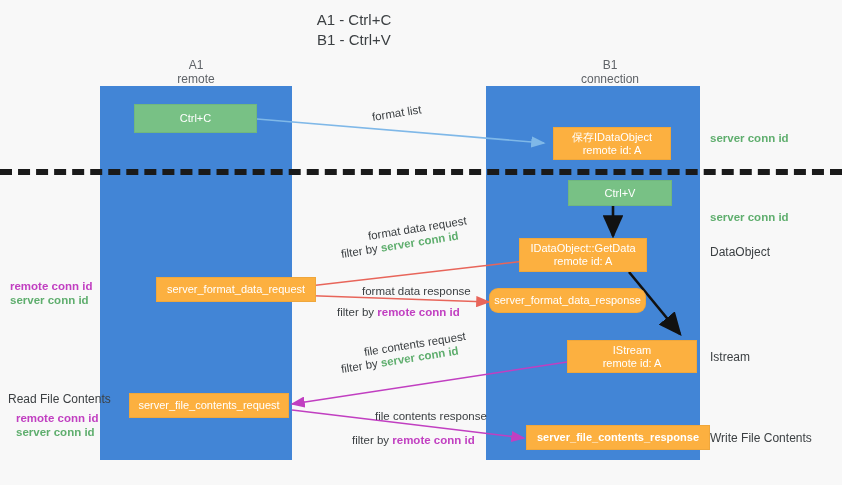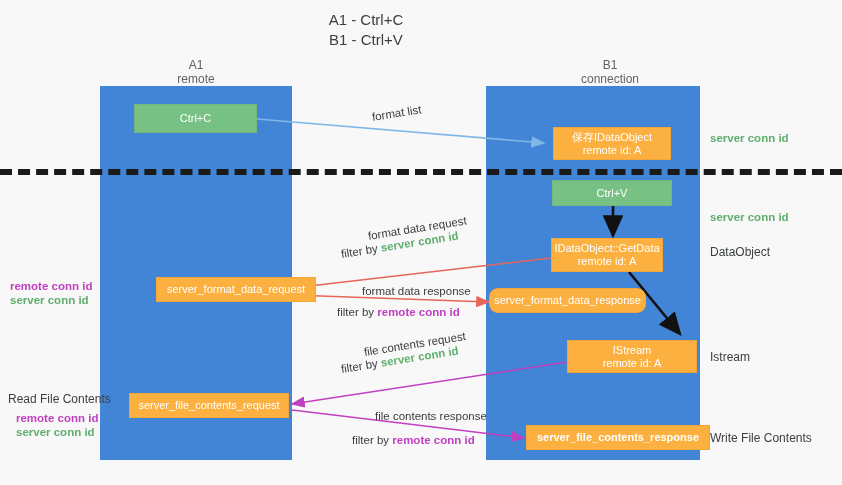--- a/index.html
+++ b/index.html
@@ -11,21 +11,21 @@
     position: relative;
     width: 842px;
     height: 485px;
     background: #f8f8f8;
     font-family: "Liberation Sans", sans-serif;
     overflow: hidden;
   }
   .title {
     position: absolute;
     top: 10px;
-    left: 12px;
+    left: 0;
     width: 708px;
     text-align: center;
     font-size: 15px;
     color: #3c4043;
     line-height: 20px;
   }
   .title div { white-space: pre; }
 
   .col-header {
     position: absolute;
@@ -151,25 +151,25 @@
 
   <div class="box green" style="left:134px; top:104px; width:123px; height:29px;">
     <span>Ctrl+C</span>
   </div>
 
   <div class="box orange" style="left:553px; top:127px; width:118px; height:33px;">
     <span>保存IDataObject</span>
     <span class="l2">remote id: A</span>
   </div>
 
-  <div class="box green" style="left:552px; top:180px; width:120px; height:26px;">
+  <div class="box green" style="left:568px; top:180px; width:104px; height:26px;">
     <span>Ctrl+V</span>
   </div>
 
-  <div class="box orange" style="left:551px; top:238px; width:112px; height:34px;text-align:right;">
+  <div class="box orange" style="left:519px; top:238px; width:128px; height:34px;text-align:right;">
     <span>IDataObject::GetData</span>
     <span class="l2">remote id: A</span>
   </div>
 
   <div class="box orange" style="left:567px; top:340px; width:130px; height:33px;">
     <span>IStream</span>
     <span class="l2">remote id: A</span>
   </div>
 
   <div class="box orange" style="left:129px; top:277px; width:160px; height:25px;margin-left:27px;">

